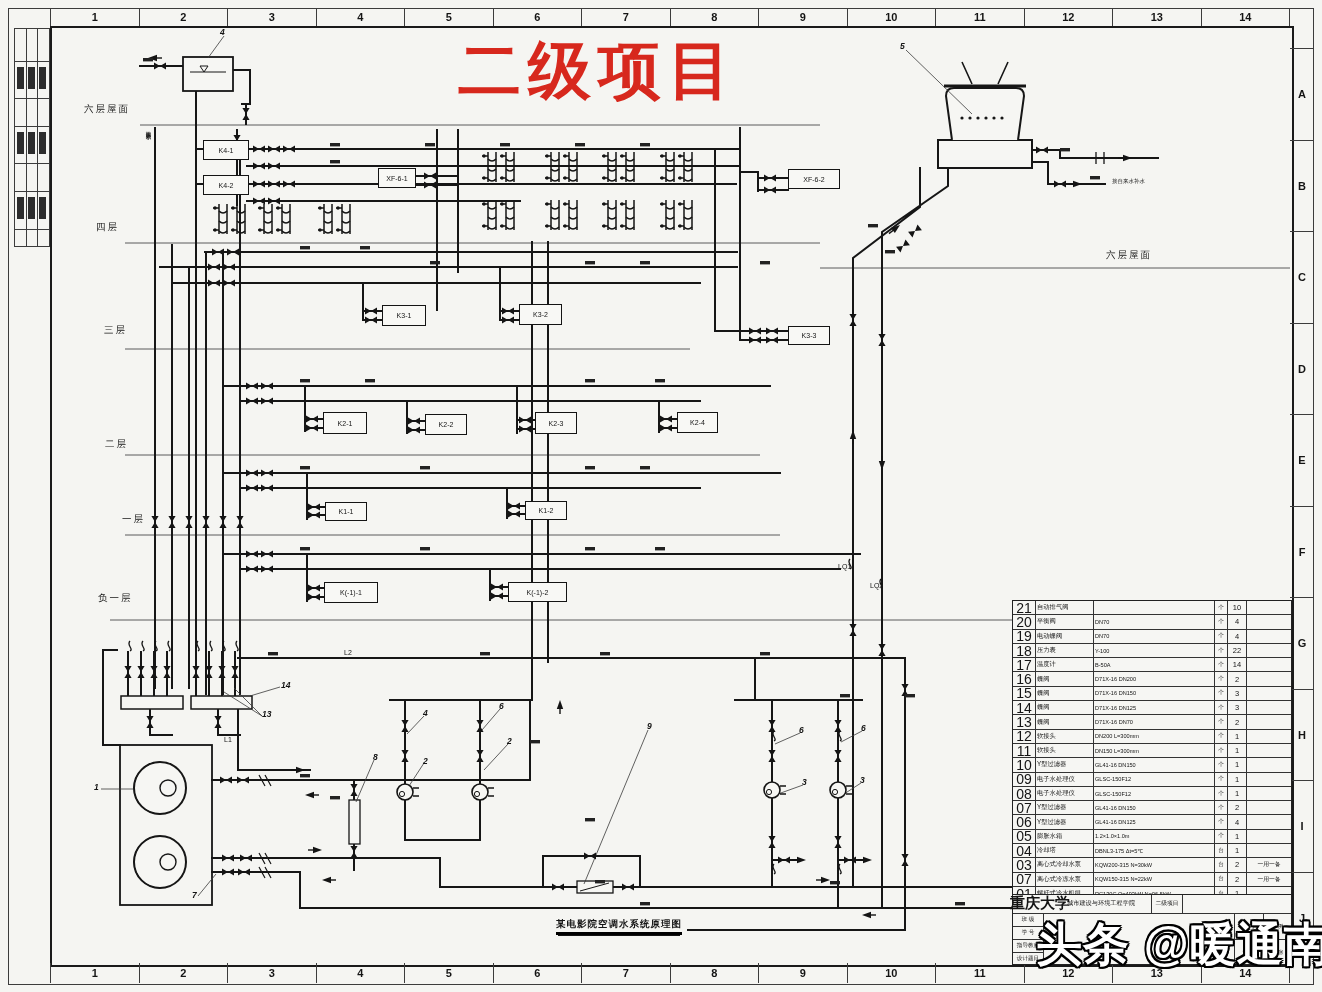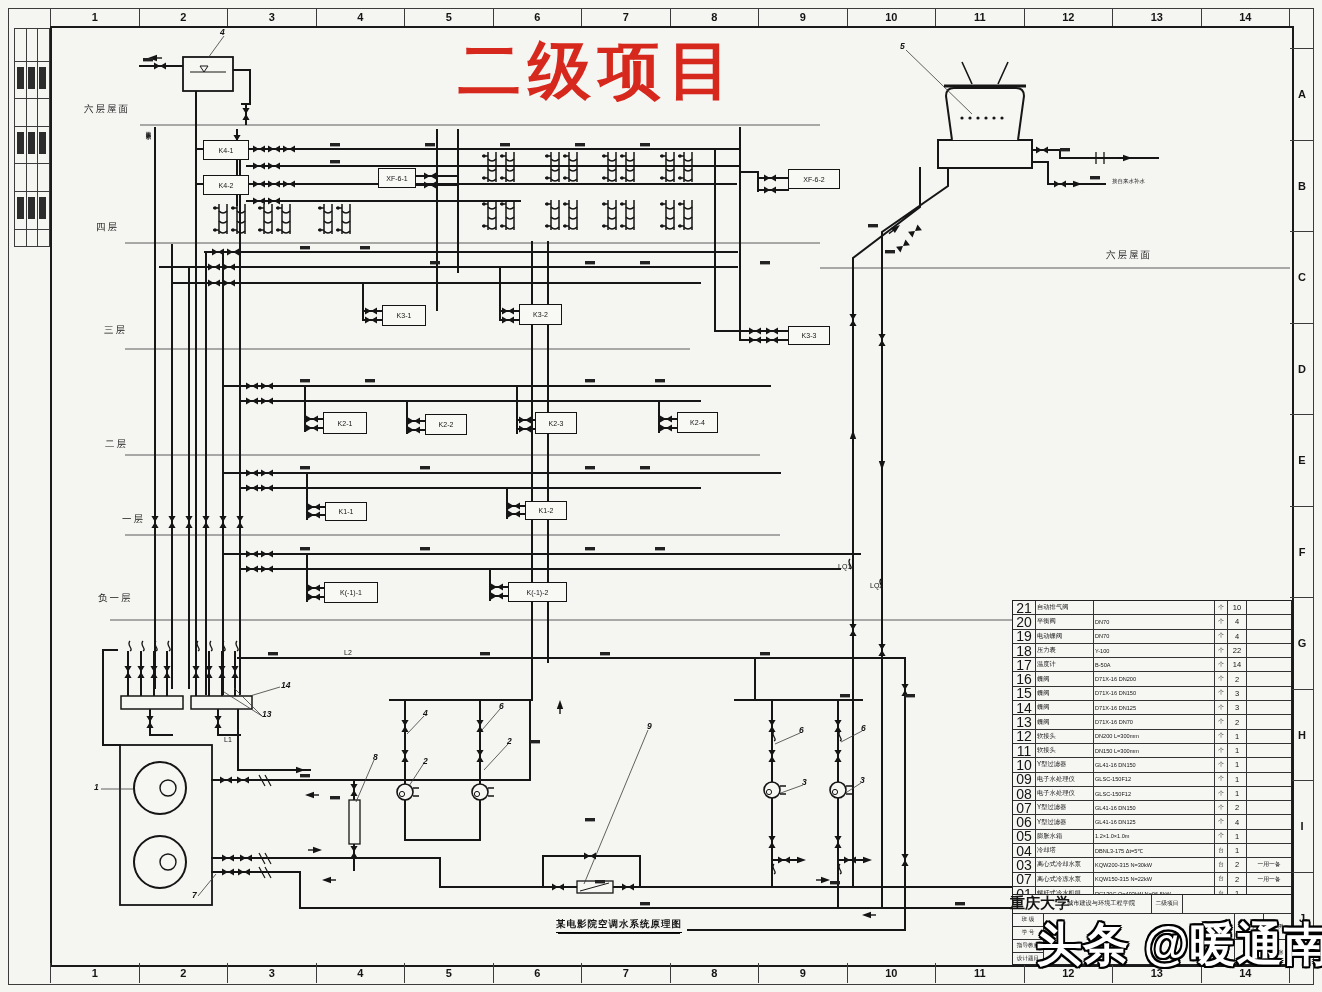--- a/index.html
+++ b/index.html
@@ -28,21 +28,21 @@
   .floor-lbl{font-size:9.5px;letter-spacing:2px;white-space:nowrap;}
   .unit-box{border:1.3px solid #141414;background:#f8f8f5;display:flex;align-items:center;
             justify-content:center;font-size:7px;white-space:nowrap;}
   .pipe-lbl{font-size:7px;white-space:nowrap;}
   .small-lbl{font-size:5.5px;white-space:nowrap;}
   .small-lbl.vert{writing-mode:vertical-rl;letter-spacing:1px;}
   .callout{font-size:8.5px;font-style:italic;font-weight:bold;}
   .overlay-title{left:458px;top:28px;font-size:63px;font-weight:900;letter-spacing:7px;
                  white-space:nowrap;z-index:40;}
   .caption{left:556px;top:918px;font-size:9.5px;font-weight:bold;letter-spacing:1px;
-           border-bottom:1px solid #000000;box-shadow:0 3px 0 -2px #141414;padding-bottom:1px;}
+           border-bottom:3px solid #000000;box-shadow:0 3px 0 -2px #141414;padding-bottom:1px;}
   
   .ptable{left:1012px;top:600px;width:278px;border:1.3px solid #222;background:#f6f6f3;font-size:6.3px;z-index:5;}
   .prow{display:flex;height:13.3px;border-top:0.8px solid #333;align-items:stretch;}
   .prow:first-child{border-top:none;}
   .prow>div{border-right:0.8px solid #333;display:flex;align-items:center;padding:0 1px;overflow:hidden;white-space:nowrap;}
   .prow>div:last-child{border-right:none;}
   .c-no{width:20px;justify-content:center;font-size:14px;}
   .c-name{width:55px;}
   .c-spec{width:118px;font-size:5.6px;}
   .c-unit{width:10px;justify-content:center;font-size:5.6px;}

